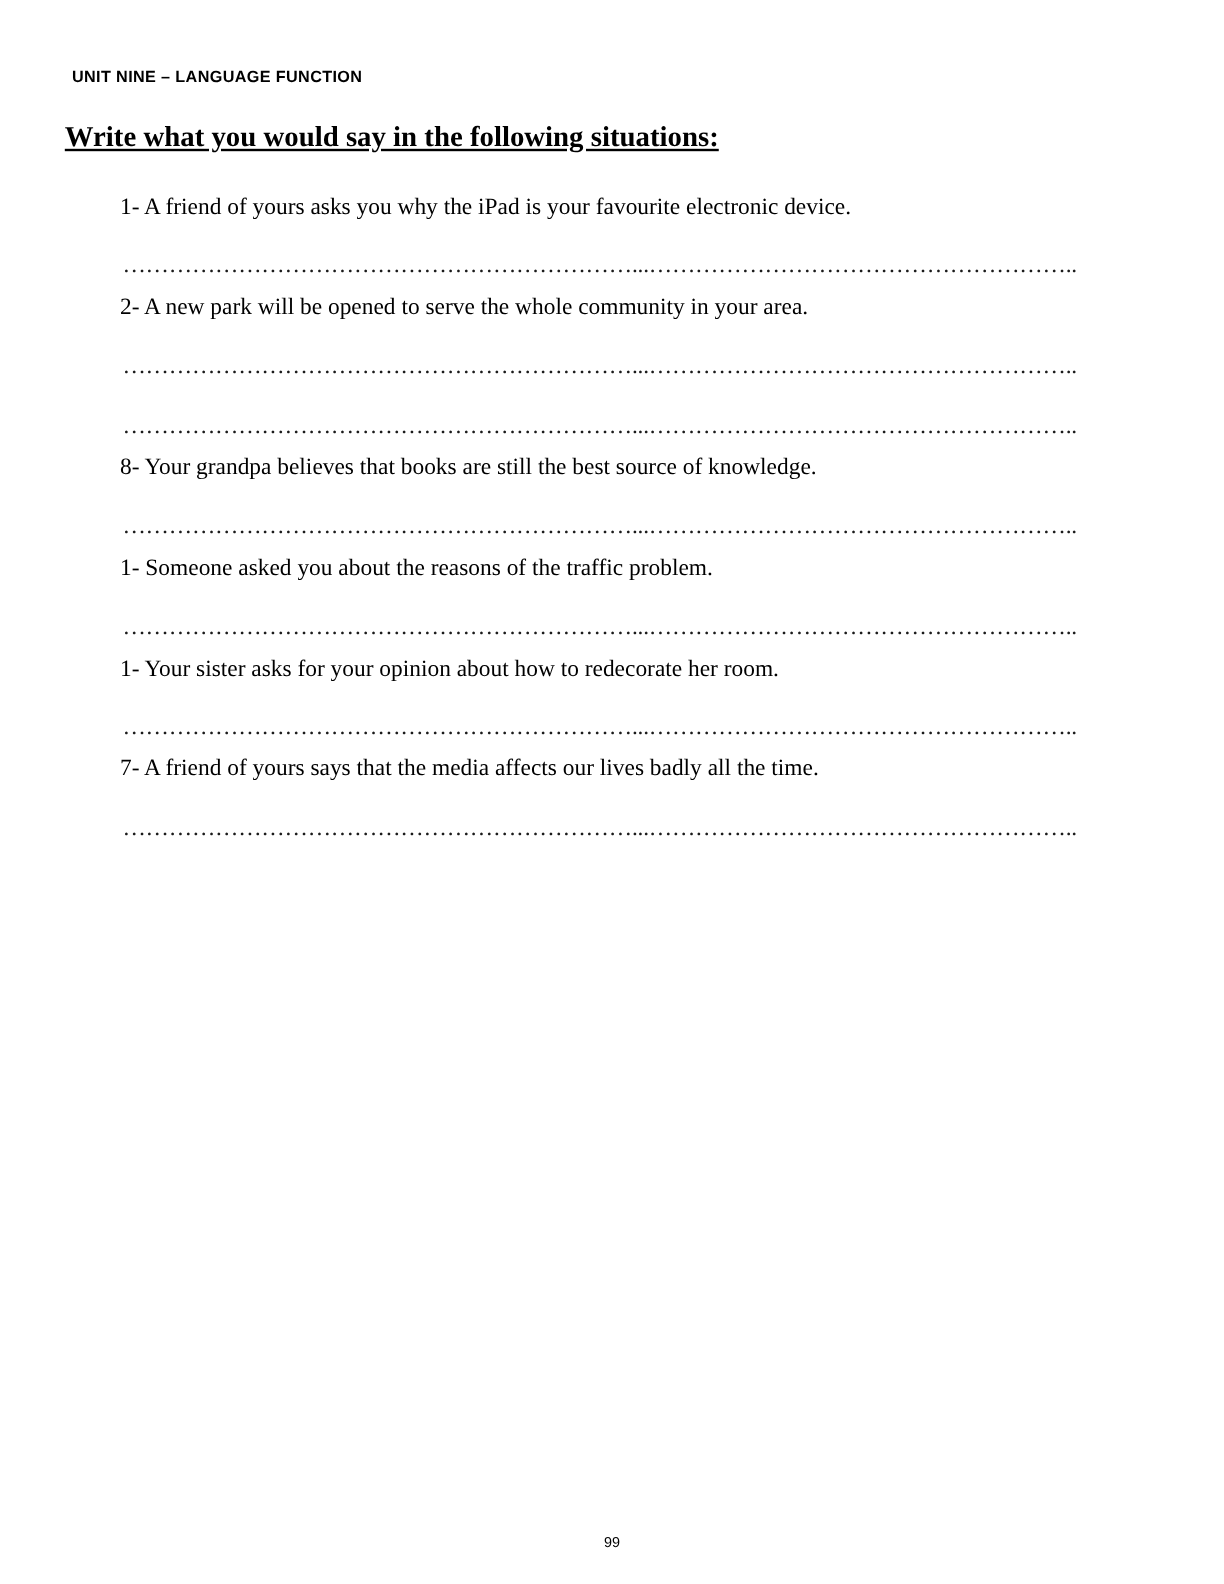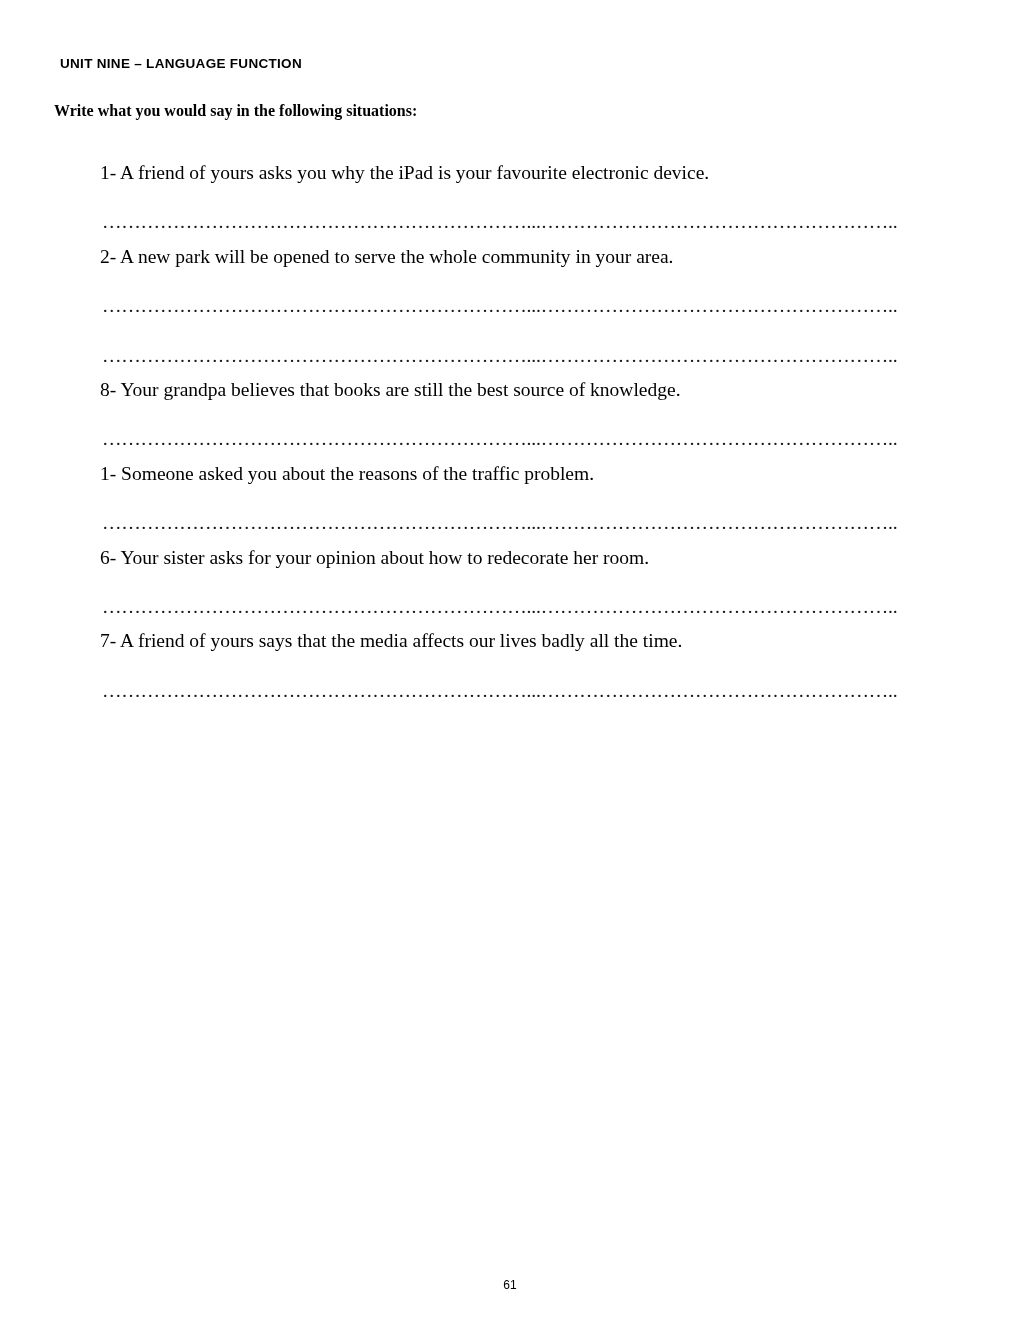--- a/index.html
+++ b/index.html
@@ -30,22 +30,23 @@
     font-size: 13.5px;
     font-weight: bold;
     letter-spacing: 0.3px;
     color: #000;
   }
   .title {
     position: absolute;
     top: 102px;
     left: 54px;
     font-family: "Liberation Serif", serif;
-    font-size: 16px;
+    font-size: 24px;
     font-weight: bold;
+    text-decoration: underline;
     color: #000;
   }
   .items {
     position: absolute;
     top: 150px;
     left: 0;
     width: 1020px;
   }
   .item {
     position: relative;
@@ -111,26 +112,26 @@
       <div class="q">8- Your grandpa believes that books are still the best source of knowledge.</div>
       <div class="answer-line">…………………………………………………………...………………………………………………..</div>
     </div>
 
     <div class="item">
       <div class="q">1- Someone asked you about the reasons of the traffic problem.</div>
       <div class="answer-line">…………………………………………………………...………………………………………………..</div>
     </div>
 
     <div class="item">
-      <div class="q">6- Your sister asks for your opinion about how to redecorate her room.</div>
+      <div class="q">1- Your sister asks for your opinion about how to redecorate her room.</div>
       <div class="answer-line">…………………………………………………………...………………………………………………..</div>
     </div>
 
     <div class="item">
       <div class="q">7- A friend of yours says that the media affects our lives badly all the time.</div>
       <div class="answer-line">…………………………………………………………...………………………………………………..</div>
     </div>
 
   </div>
 
-  <div class="pagenum">61</div>
+  <div class="pagenum">99</div>
 
 </div>
 
 </body></html>

